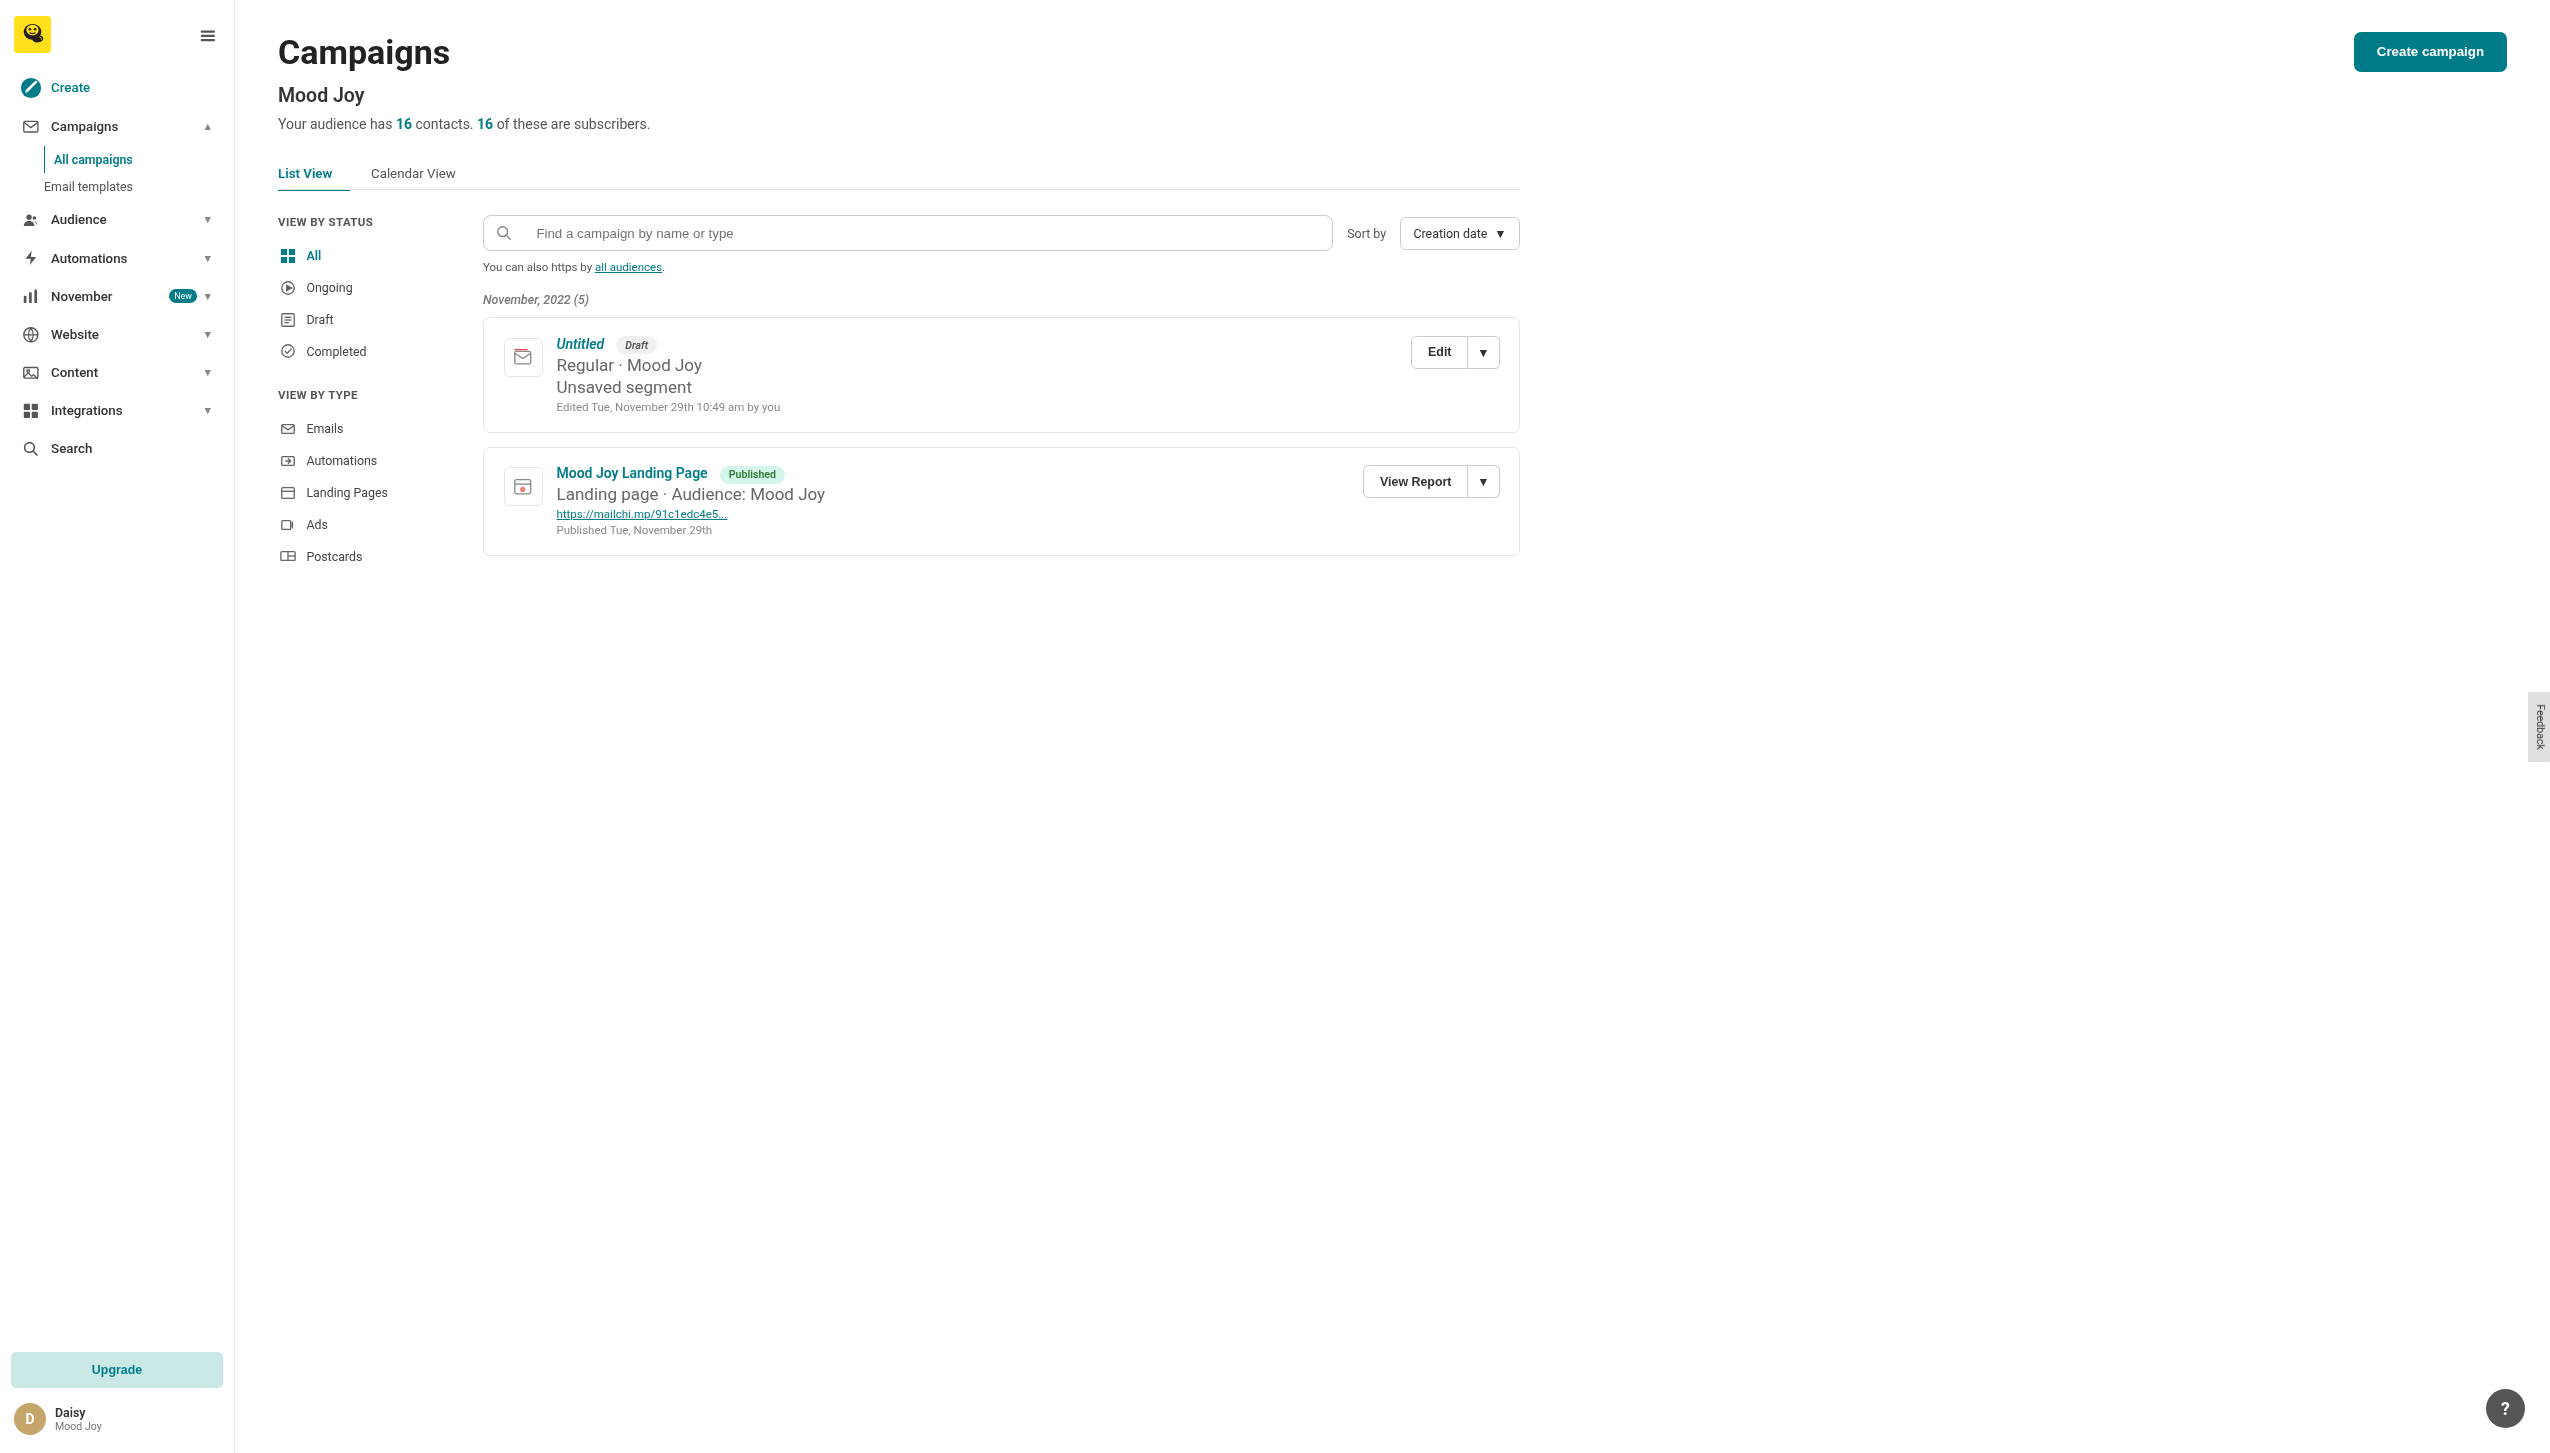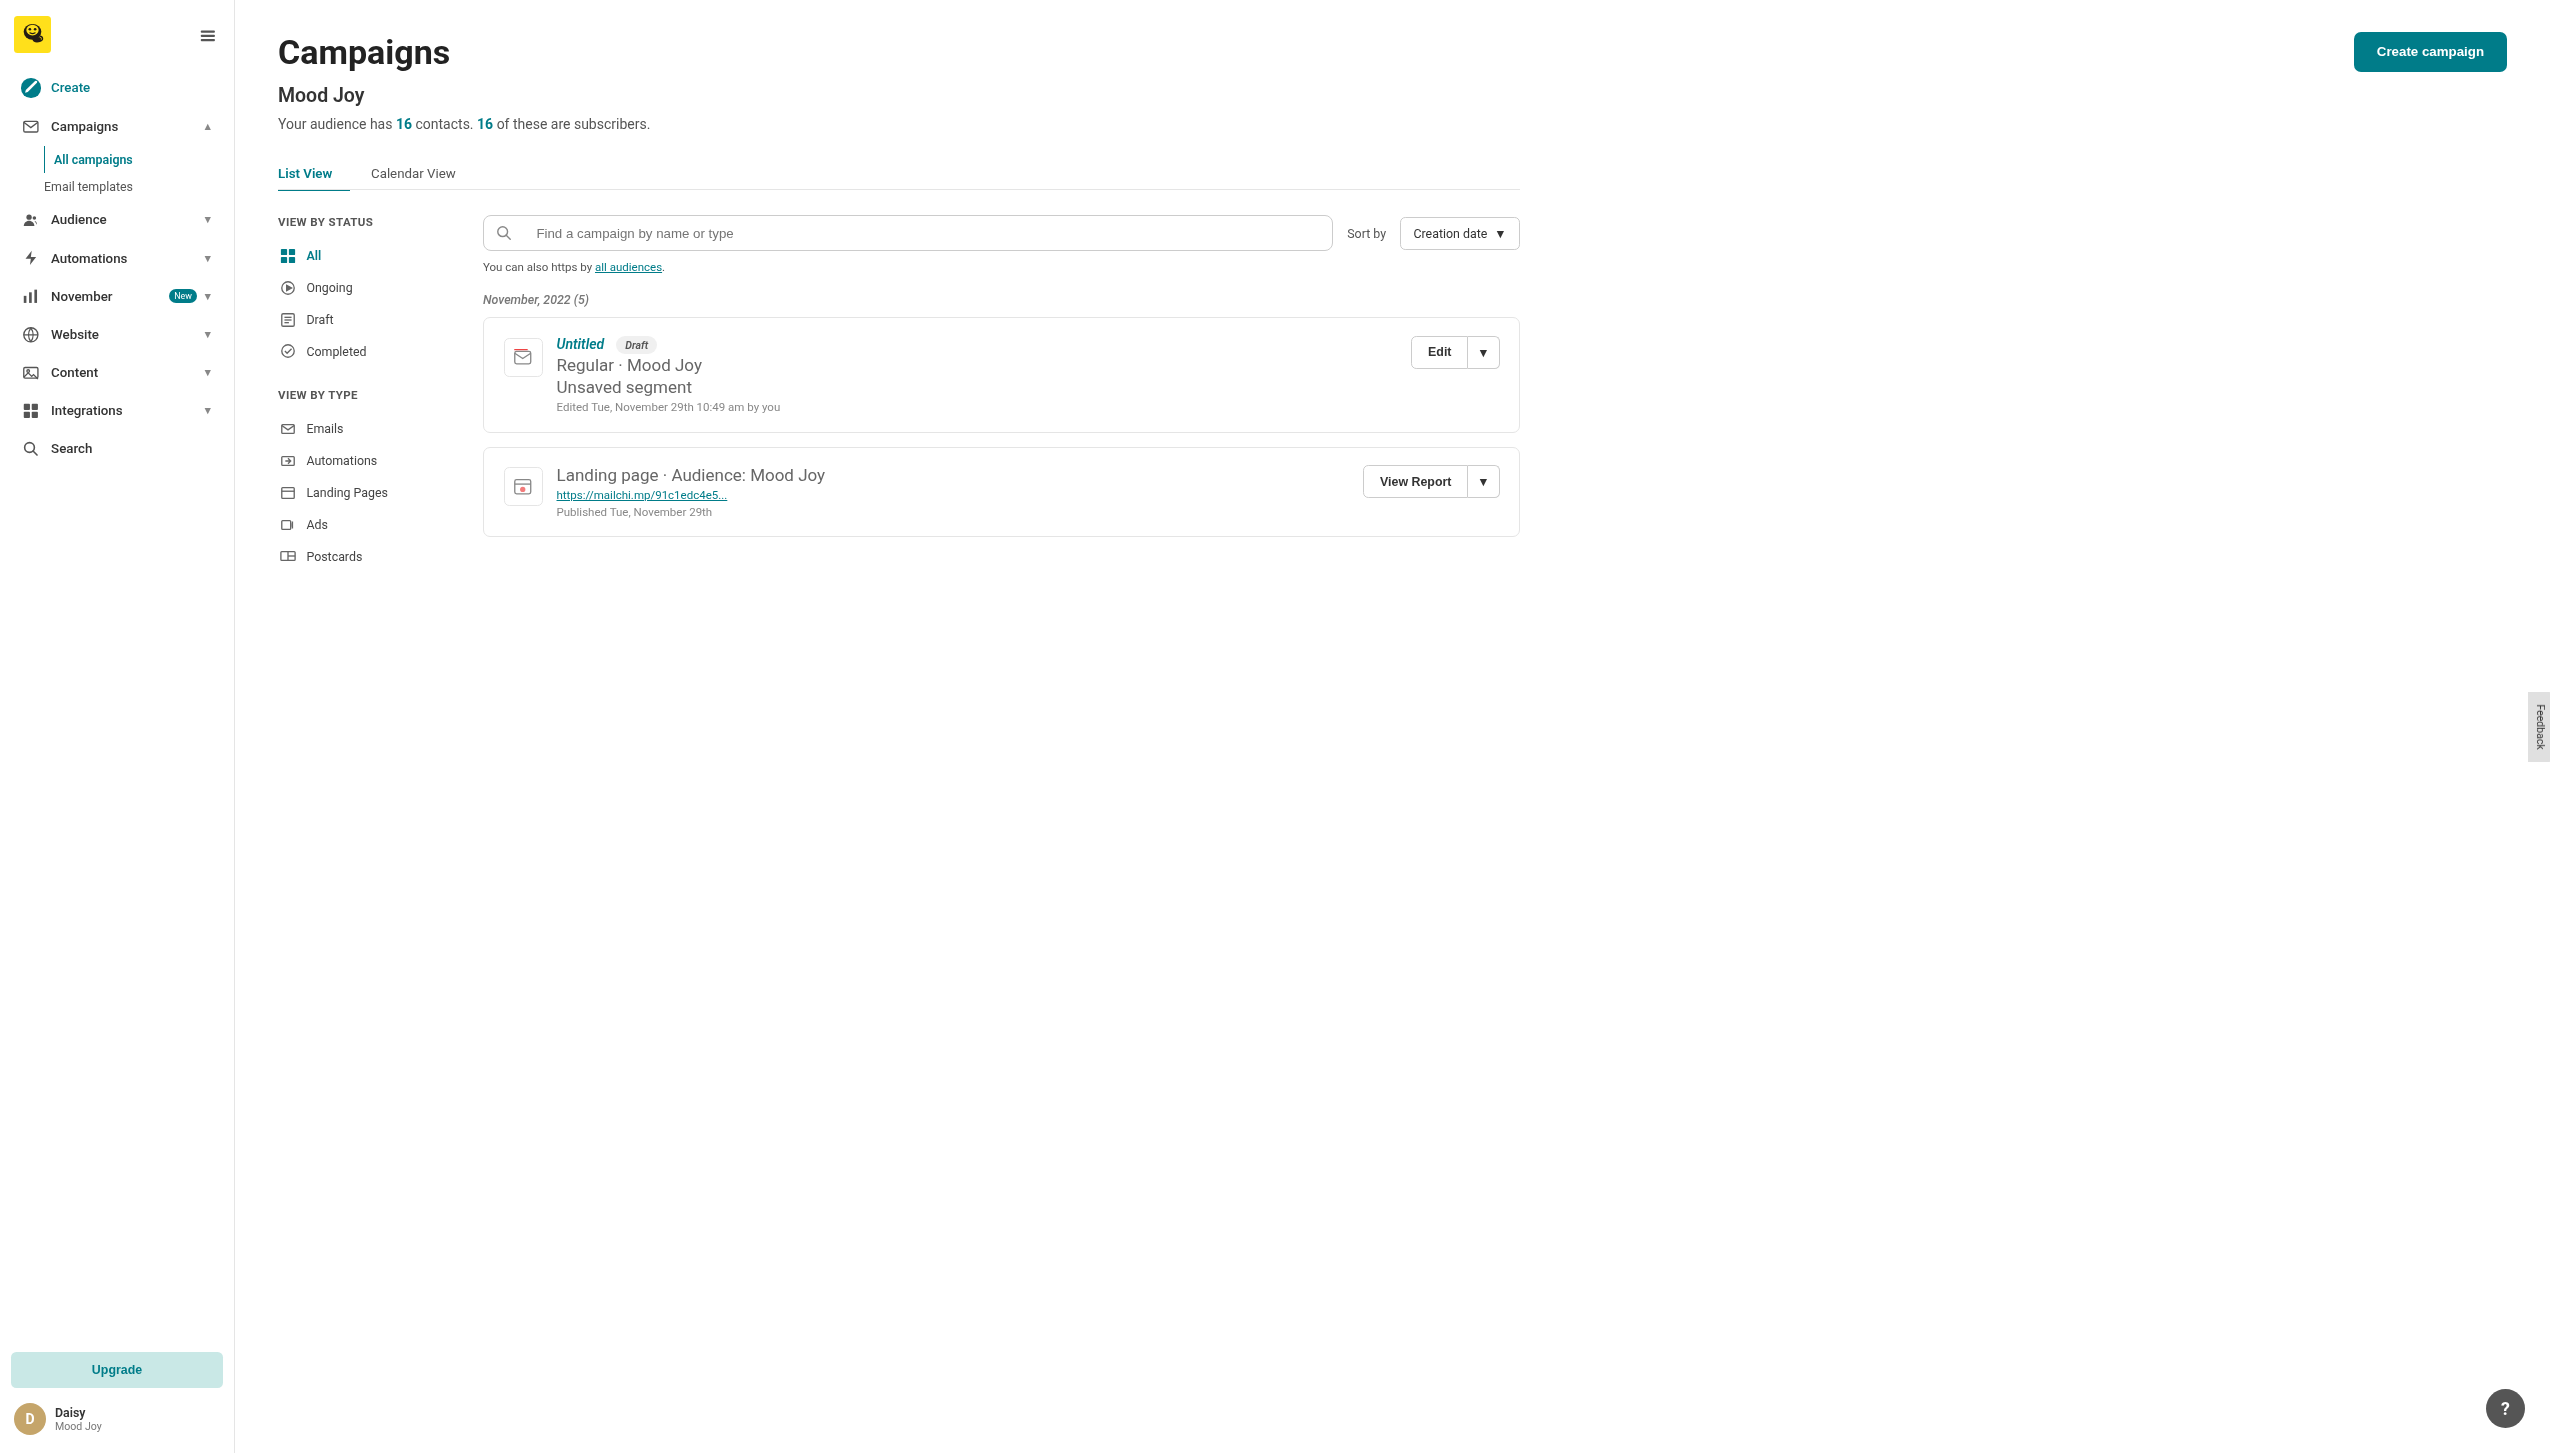--- a/index.html
+++ b/index.html
@@ -591,20 +591,24 @@
 
           <div class="campaign-card">
             <div class="campaign-icon-wrap">
               <svg width="19.5" height="19.5" viewBox="0 0 22 22" fill="none">
                 <rect x="2" y="3" width="18" height="16" rx="2" stroke="#888" stroke-width="1.5"></rect>
                 <line x1="2" y1="8" x2="20" y2="8" stroke="#888" stroke-width="1.5"></line>
                 <circle cx="11" cy="14" r="3" fill="#e44" opacity="0.7"></circle>
               </svg>
             </div>
             <div class="campaign-info">
+              <div style="display:flex;align-items:center;gap:5.3px;">
+                <span class="campaign-title">Mood Joy Landing Page</span>
+                <span class="status-badge badge-published">Published</span>
+              </div>
               <div class="campaign-meta">Landing page · Audience: Mood Joy</div>
               <div class="campaign-link">https://mailchi.mp/91c1edc4e5...</div>
               <div class="campaign-time">Published Tue, November 29th</div>
             </div>
             <div class="campaign-actions">
               <button class="action-btn">View Report</button>
               <div class="action-dropdown">▼</div>
             </div>
           </div>
         </div>

